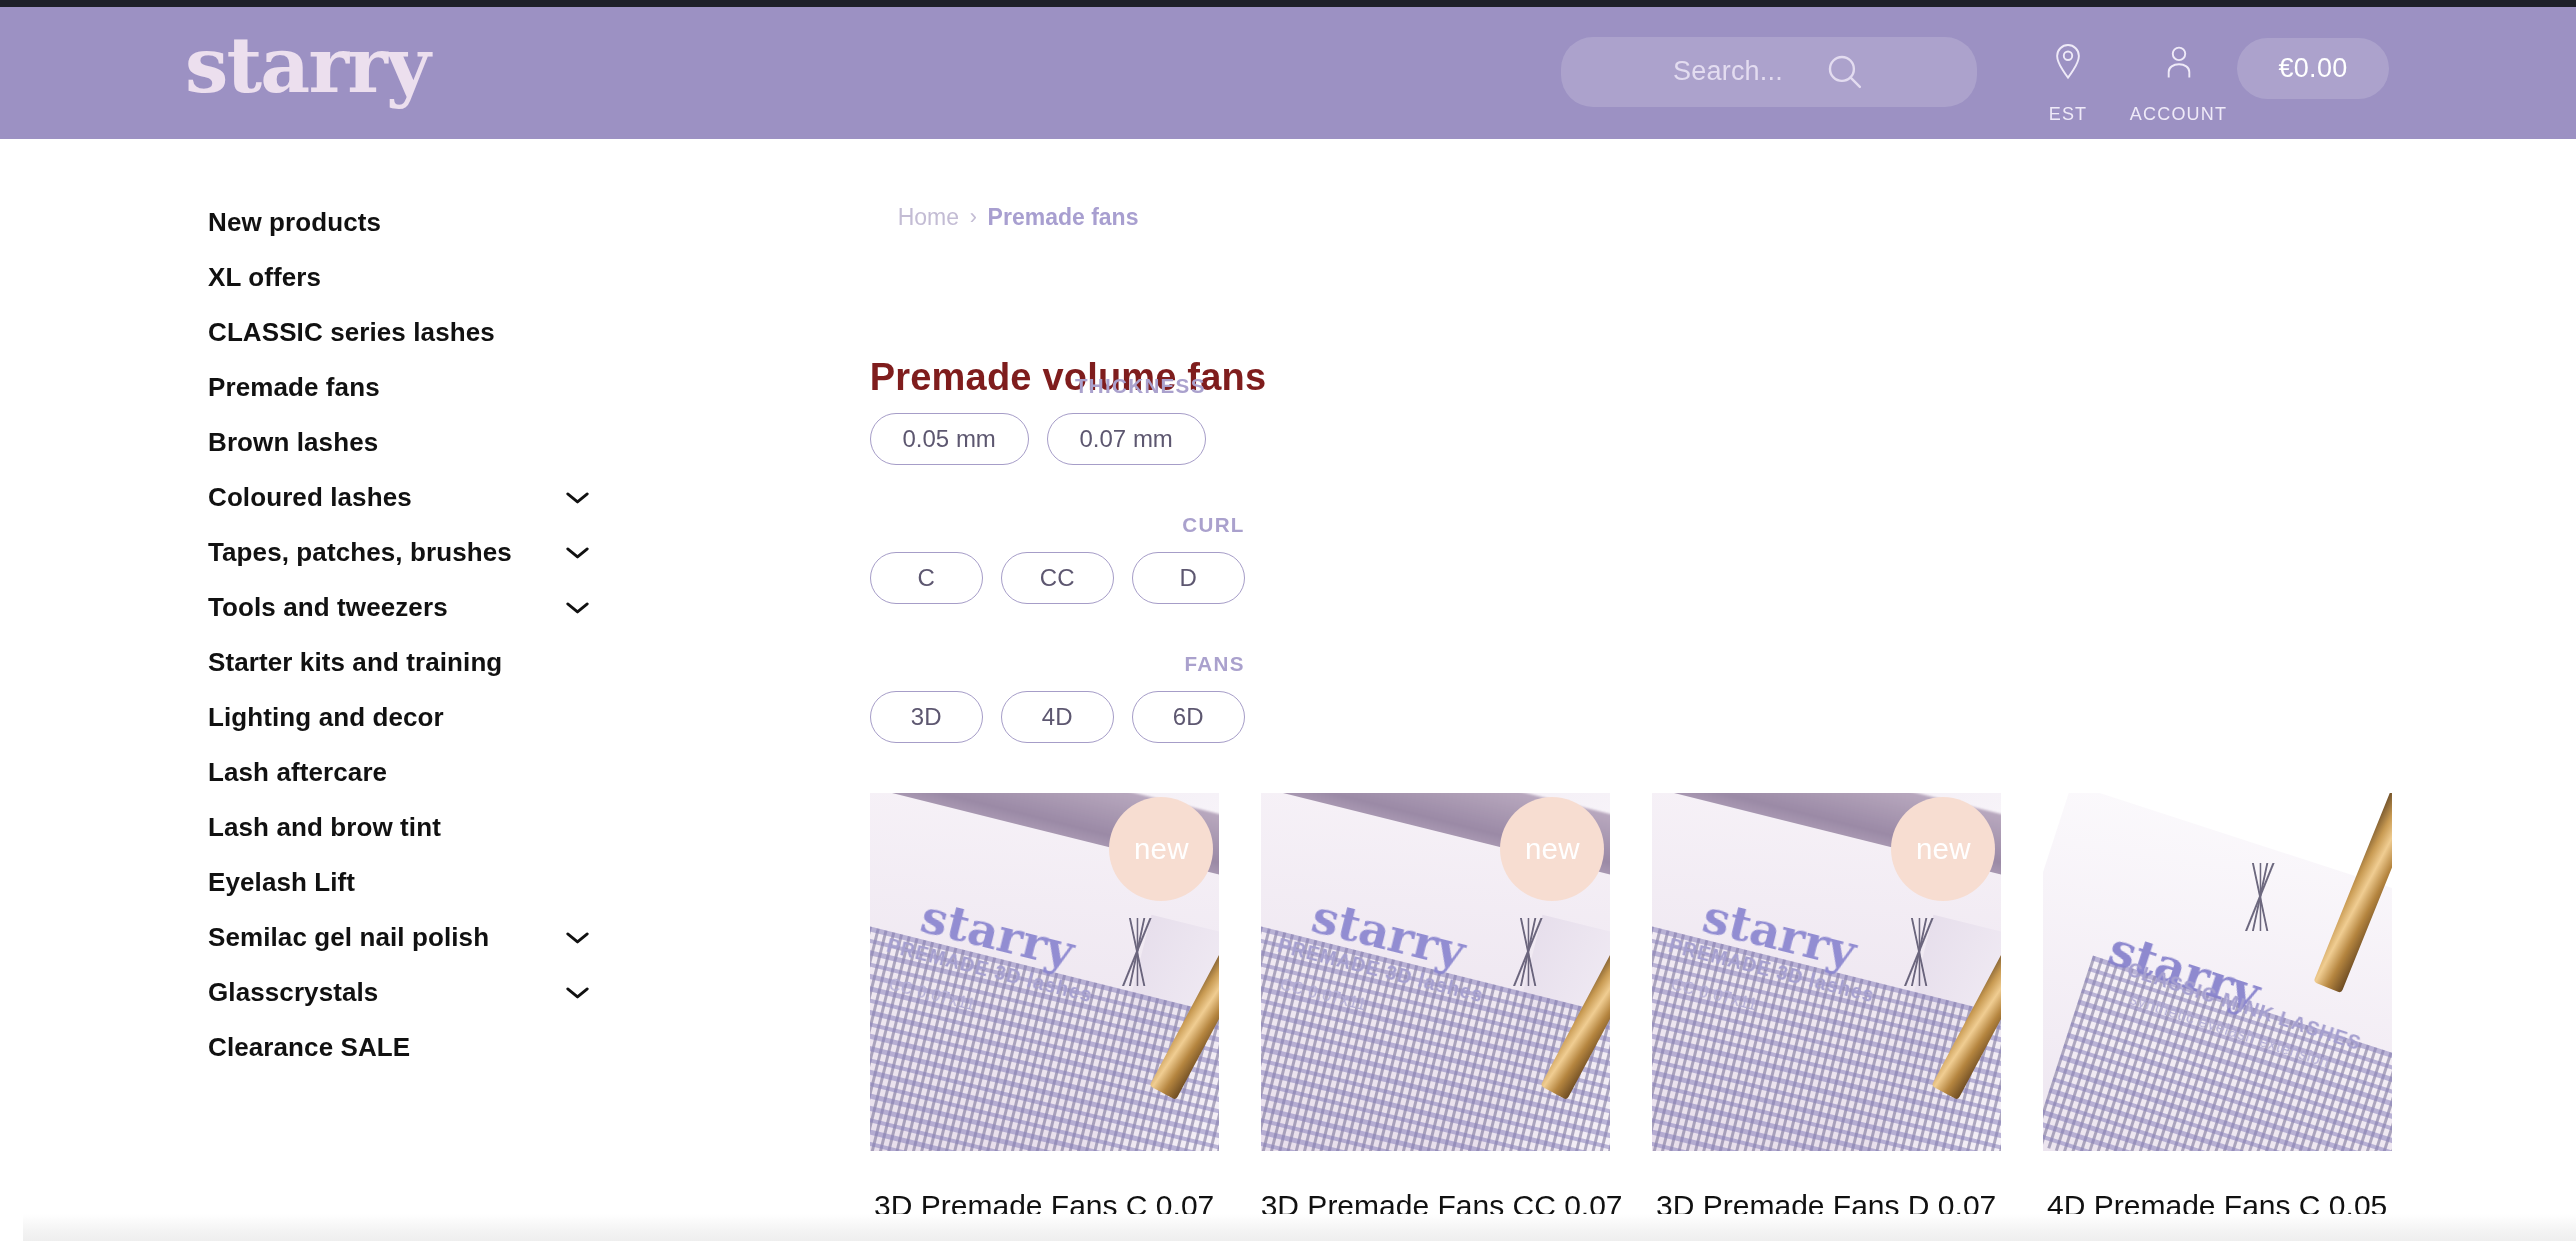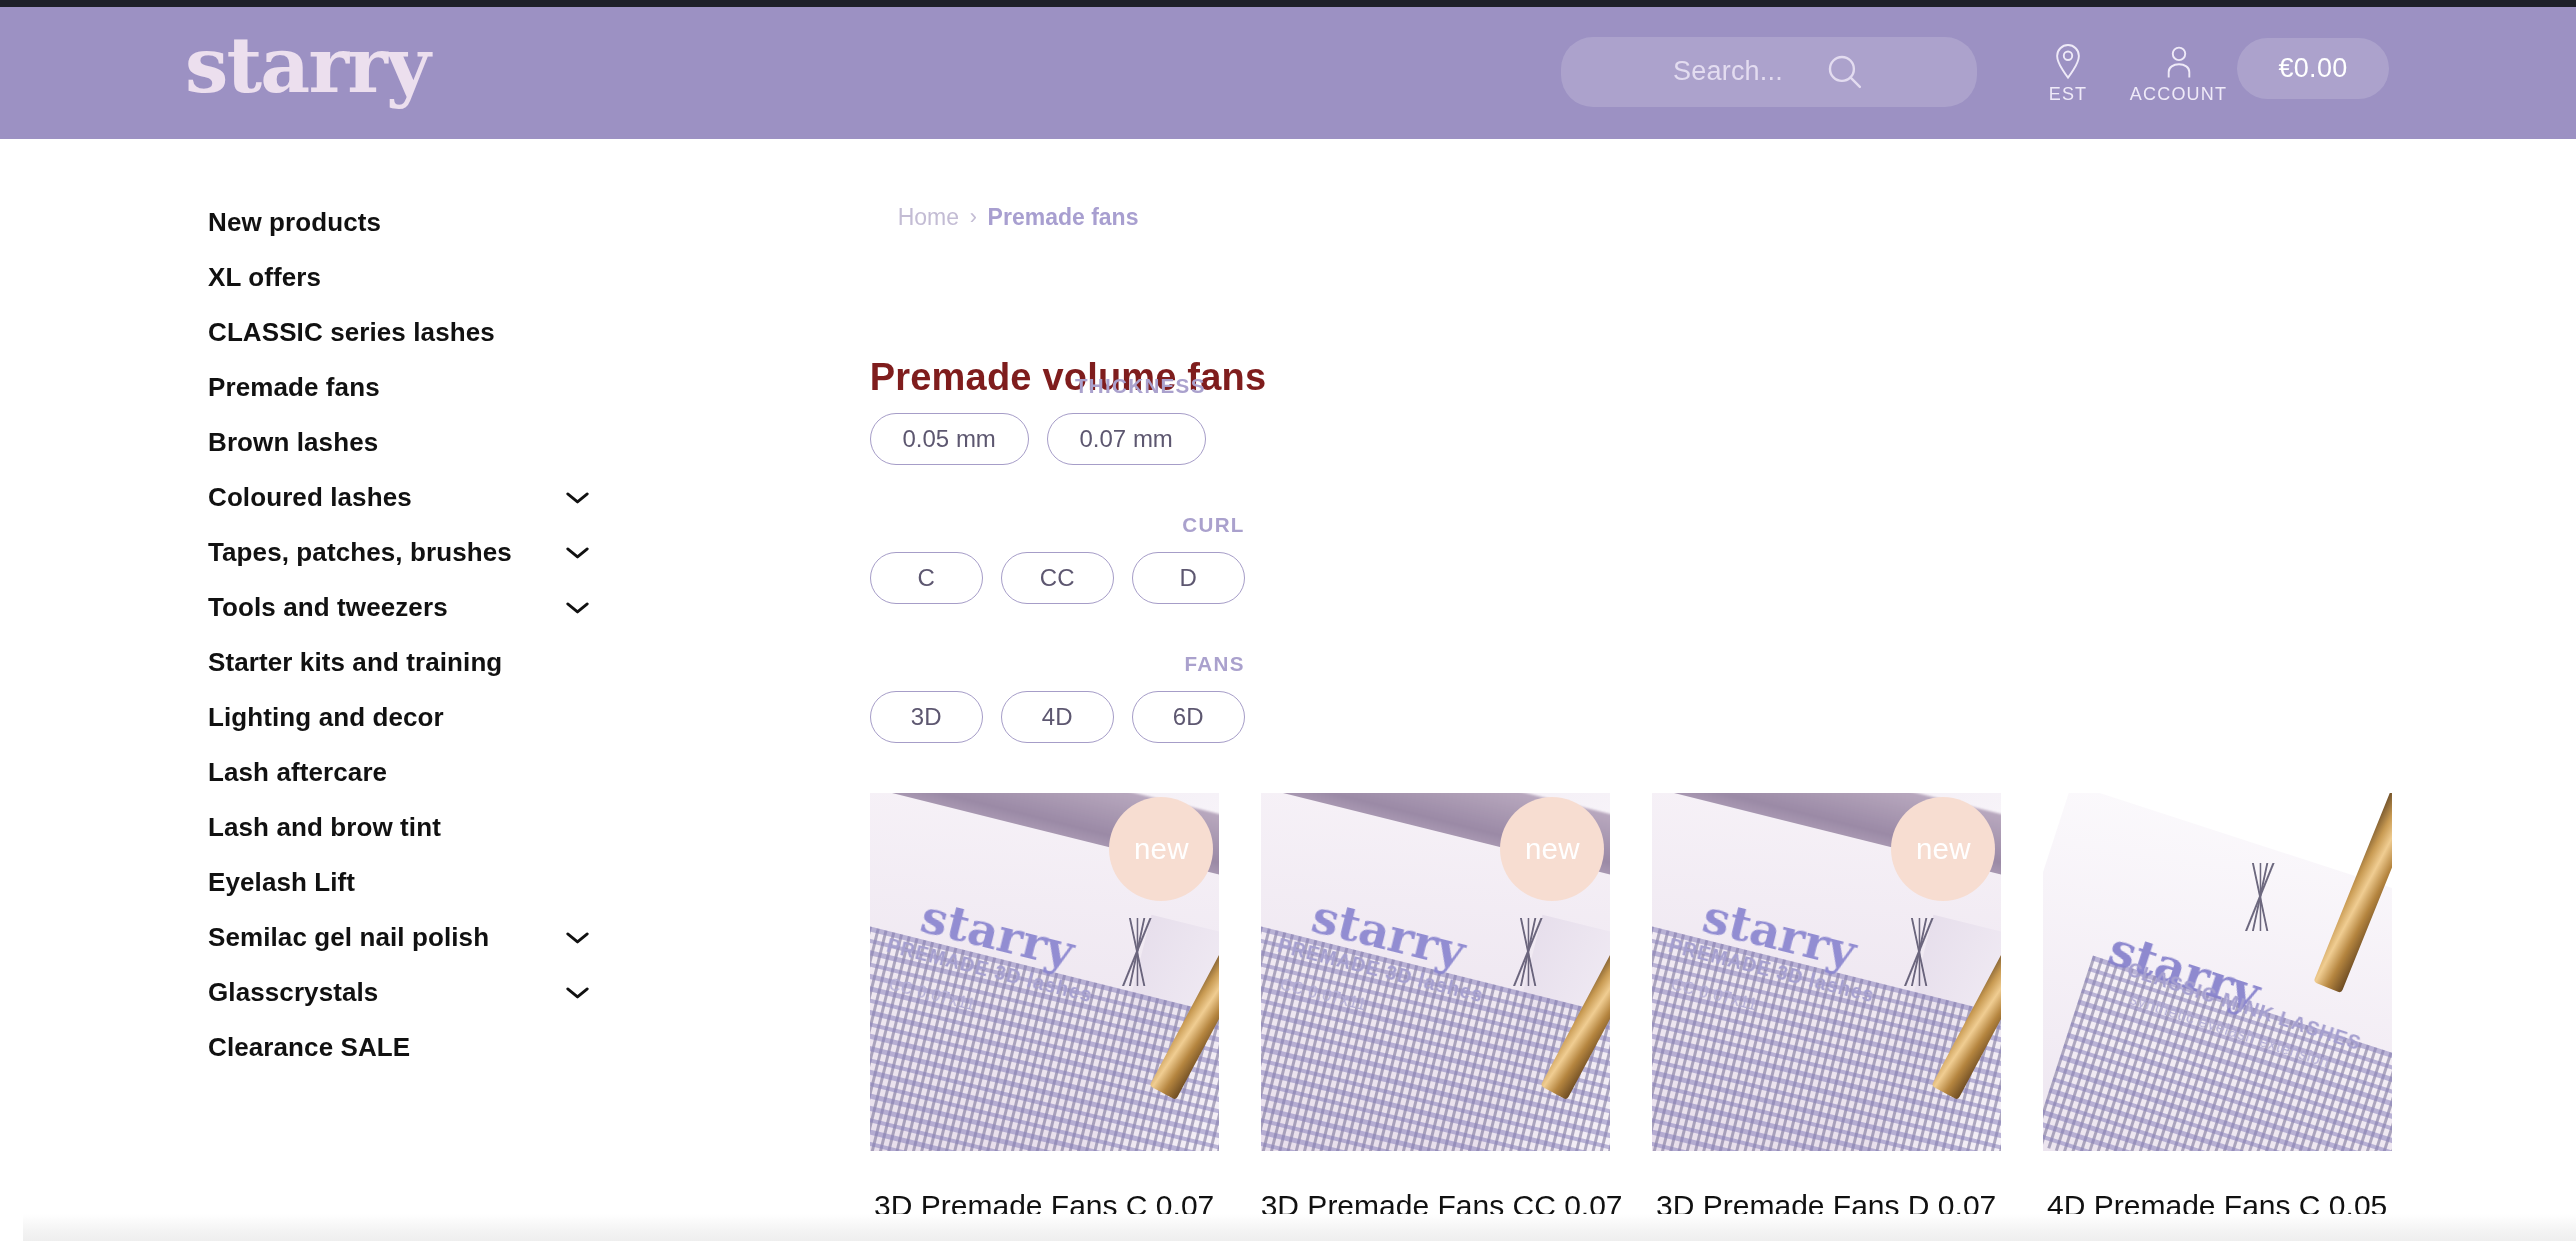--- a/index.html
+++ b/index.html
@@ -77,21 +77,21 @@
     color: #e3dcf0;
     letter-spacing: 0.2px;
   }
   .search-icon svg { display: block; }
 
   .header-action {
     position: absolute;
     display: flex;
     flex-direction: column;
     align-items: center;
-    gap: 0;
+    gap: 20px;
   }
   .header-action .ha-label {
     font-size: 18px;
     letter-spacing: 1.2px;
     color: #efeaf8;
   }
   #action-est  { left: 2032px; top: 36px; width: 72px; }
   #action-acct { left: 2107px; top: 36px; width: 143px; }
 
   .cart-button {

